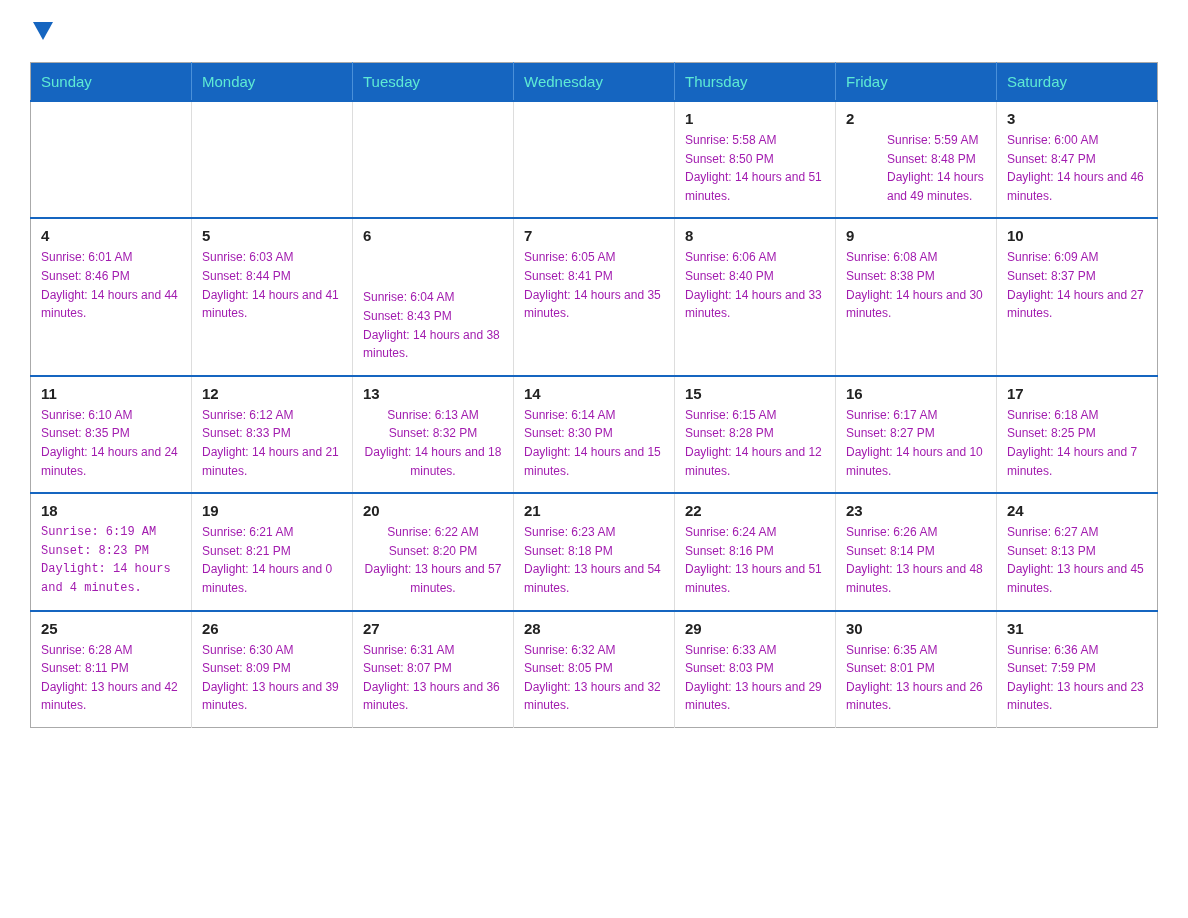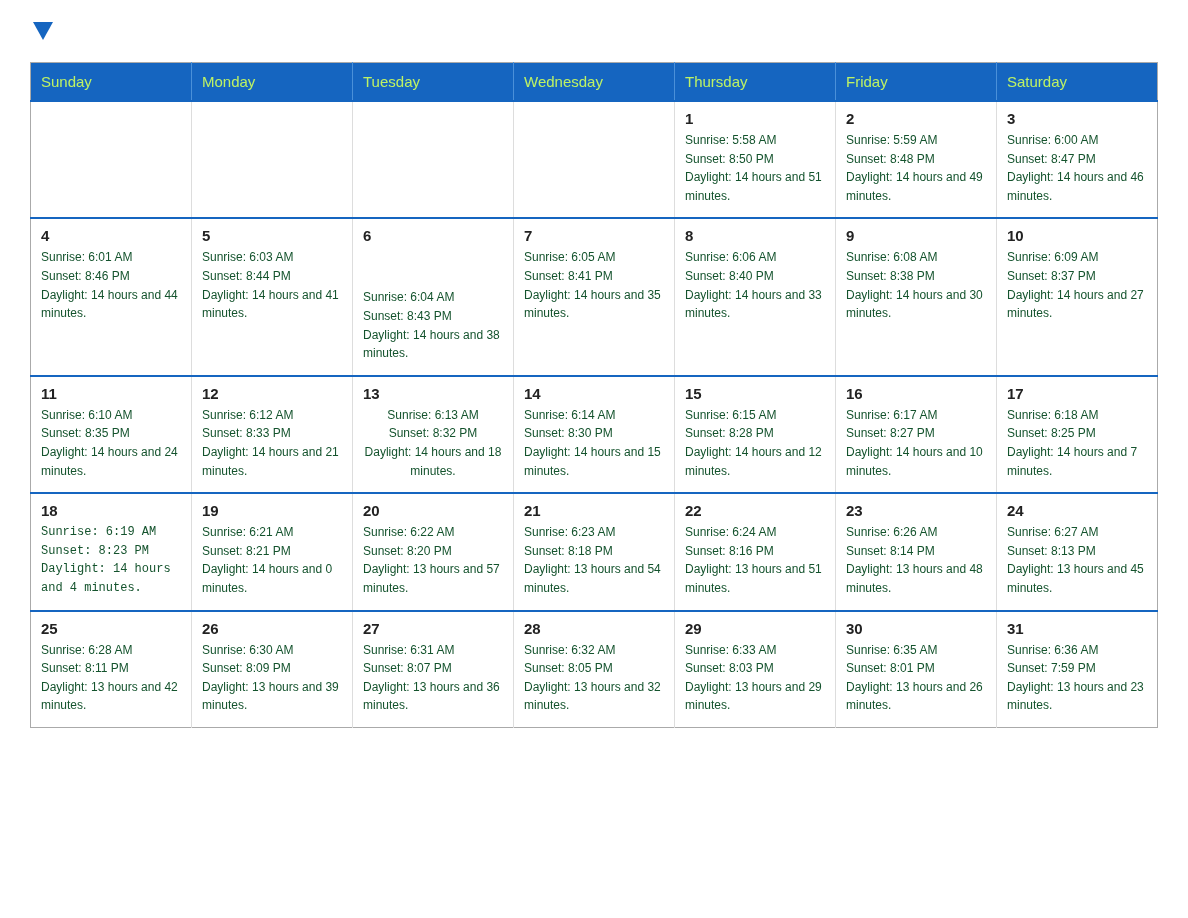--- a/index.html
+++ b/index.html
@@ -44,21 +44,21 @@
       color: #222;
       margin-top: 4px;
     }
     .calendar {
       width: 100%;
       border-collapse: collapse;
       border: 1px solid #aaa;
     }
     .calendar thead tr th {
       background-color: #1565c0;
-      color: #bef264;
+      color: #5eead4;
       text-align: left;
       padding: 10px 10px;
       font-size: 15px;
       font-weight: normal;
       border-right: 1px solid #4a90d9;
     }
     .calendar thead tr th:last-child {
       border-right: none;
     }
     .calendar tbody tr {
@@ -75,21 +75,21 @@
       border-right: none;
     }
     .day-number {
       font-size: 15px;
       font-weight: bold;
       color: #222;
       margin-bottom: 4px;
     }
     .day-info {
       font-size: 12px;
-      color: #14532d;
+      color: #a21caf;
       line-height: 1.55;
     }
     .empty-cell {
       background: #fff;
     }
   </style>
 </head>
 <body>
 
 <div class="header">
@@ -133,21 +133,21 @@
         <td class="empty-cell"></td>
         <td class="empty-cell"></td>
         <td>
           <div class="day-number">1</div>
           <div class="day-info" style="white-space: pre-line;">Sunrise: 5:58 AM
 Sunset: 8:50 PM
 Daylight: 14 hours and 51 minutes.</div>
         </td>
         <td>
           <div class="day-number">2</div>
-          <div class="day-info" style="white-space: pre-line;">Sunrise: 5:59 AM
+          <div class="day-info" style="white-space: pre-line; margin-left: 41px;">Sunrise: 5:59 AM
 Sunset: 8:48 PM
 Daylight: 14 hours and 49 minutes.</div>
         </td>
         <td>
           <div class="day-number">3</div>
           <div class="day-info" style="white-space: pre-line;">Sunrise: 6:00 AM
 Sunset: 8:47 PM
 Daylight: 14 hours and 46 minutes.</div>
         </td>
       </tr>
@@ -247,21 +247,21 @@
 Daylight: 14 hours and 4 minutes.</div>
         </td>
         <td>
           <div class="day-number">19</div>
           <div class="day-info" style="white-space: pre-line;">Sunrise: 6:21 AM
 Sunset: 8:21 PM
 Daylight: 14 hours and 0 minutes.</div>
         </td>
         <td>
           <div class="day-number">20</div>
-          <div class="day-info" style="white-space: pre-line;">Sunrise: 6:22 AM
+          <div class="day-info" style="white-space: pre-line; text-align: center;">Sunrise: 6:22 AM
 Sunset: 8:20 PM
 Daylight: 13 hours and 57 minutes.</div>
         </td>
         <td>
           <div class="day-number">21</div>
           <div class="day-info" style="white-space: pre-line;">Sunrise: 6:23 AM
 Sunset: 8:18 PM
 Daylight: 13 hours and 54 minutes.</div>
         </td>
         <td>

